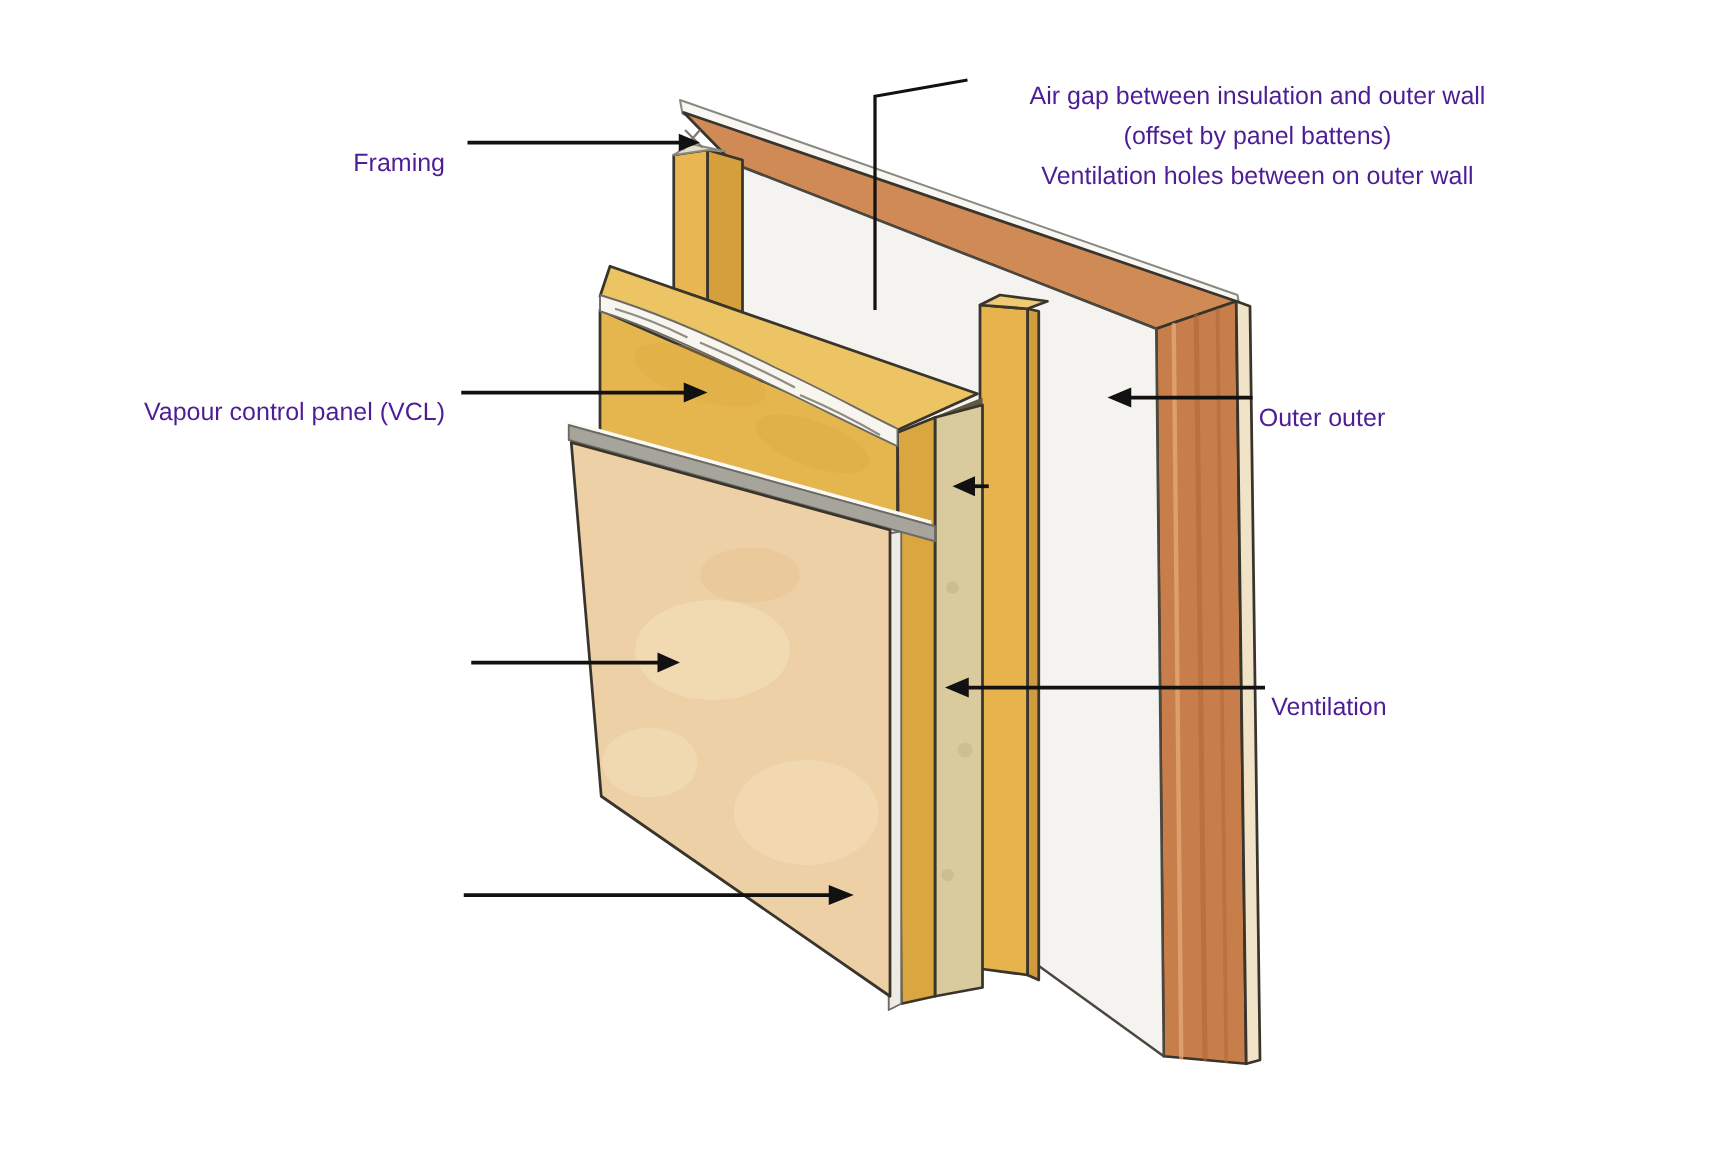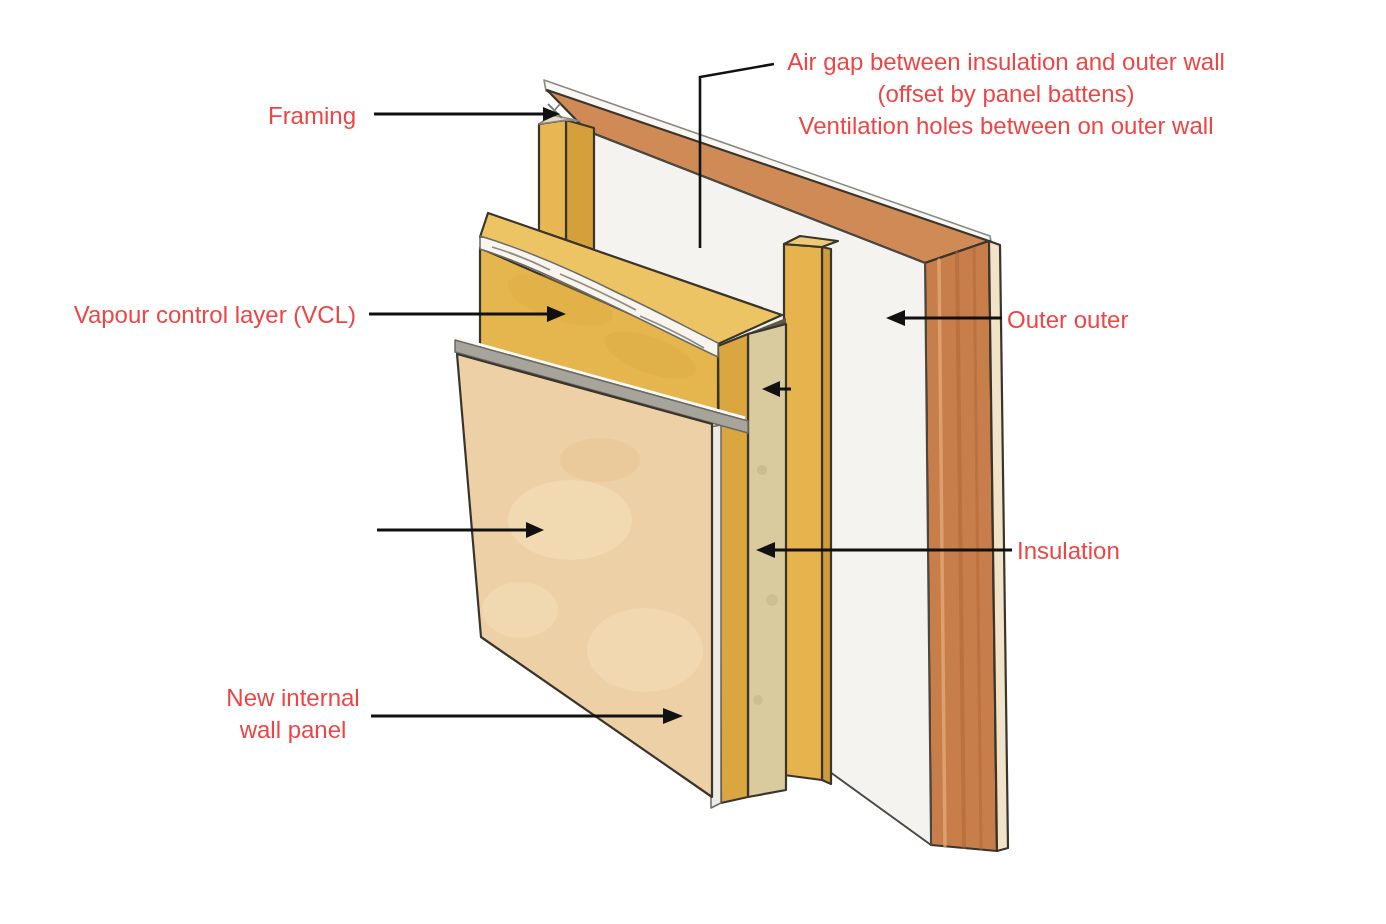--- a/index.html
+++ b/index.html
@@ -1,19 +1,19 @@
 <!DOCTYPE html>
 <html><head>
 <meta charset="utf-8">
 <style>
   html,body { margin:0; padding:0; background:#ffffff; }
   .stage { position:relative; width:1386px; height:924px; overflow:hidden; background:#ffffff;
            font-family:"Liberation Sans", sans-serif; }
   .stage svg { position:absolute; left:0; top:0; }
-  .label { position:absolute; color:#ef4444; font-size:24px; line-height:32px; white-space:nowrap; }
+  .label { position:absolute; color:#4c1d95; font-size:20px; line-height:32px; white-space:nowrap;margin-top:15px; }
   .label.center { text-align:center; white-space:normal; }
   .label.right  { text-align:right; }
   .ol       { stroke:#3a352c; stroke-width:2.2; stroke-linejoin:round; }
   .ol-wall  { stroke:#4a4840; stroke-width:2;   stroke-linejoin:round; }
   .ol-soft  { stroke:#8a8981; stroke-width:1.6; stroke-linejoin:round; }
   .ol-edge  { stroke:#6b6a64; stroke-width:1.5; stroke-linejoin:round; }
   .arrow-ln { stroke:#111111; stroke-width:3; fill:none; }
   .leader   { stroke:#111111; stroke-width:2.6; fill:none; }
   .head     { fill:#111111; stroke:none; }
   .squig    { fill:none; stroke-width:1.8; }
@@ -109,24 +109,20 @@
 </svg>
 
   <div class="label right" style="left:156px; top:100px; width:200px;">Framing</div>
 
   <div class="label center" style="left:782px; top:46px; width:448px;">
     <div>Air gap between insulation and outer wall</div>
     <div>(offset by panel battens)</div>
     <div>Ventilation holes between on outer wall</div>
   </div>
 
-  <div class="label right" style="left:56px; top:299px; width:300px;">Vapour control layer (VCL)</div>
+  <div class="label right" style="left:56px; top:299px; width:300px;">Vapour control panel (VCL)</div>
 
   <div class="label" style="left:1007px; top:304px;">Outer outer</div>
 
-  <div class="label" style="left:1017px; top:535px;">Insulation</div>
+  <div class="label" style="left:1017px; top:535px;">Ventilation</div>
 
-  <div class="label center" style="left:168px; top:682px; width:250px;">
-    <div>New internal</div>
-    <div>wall panel</div>
-  </div>
 
 </div>
 
 </body></html>

